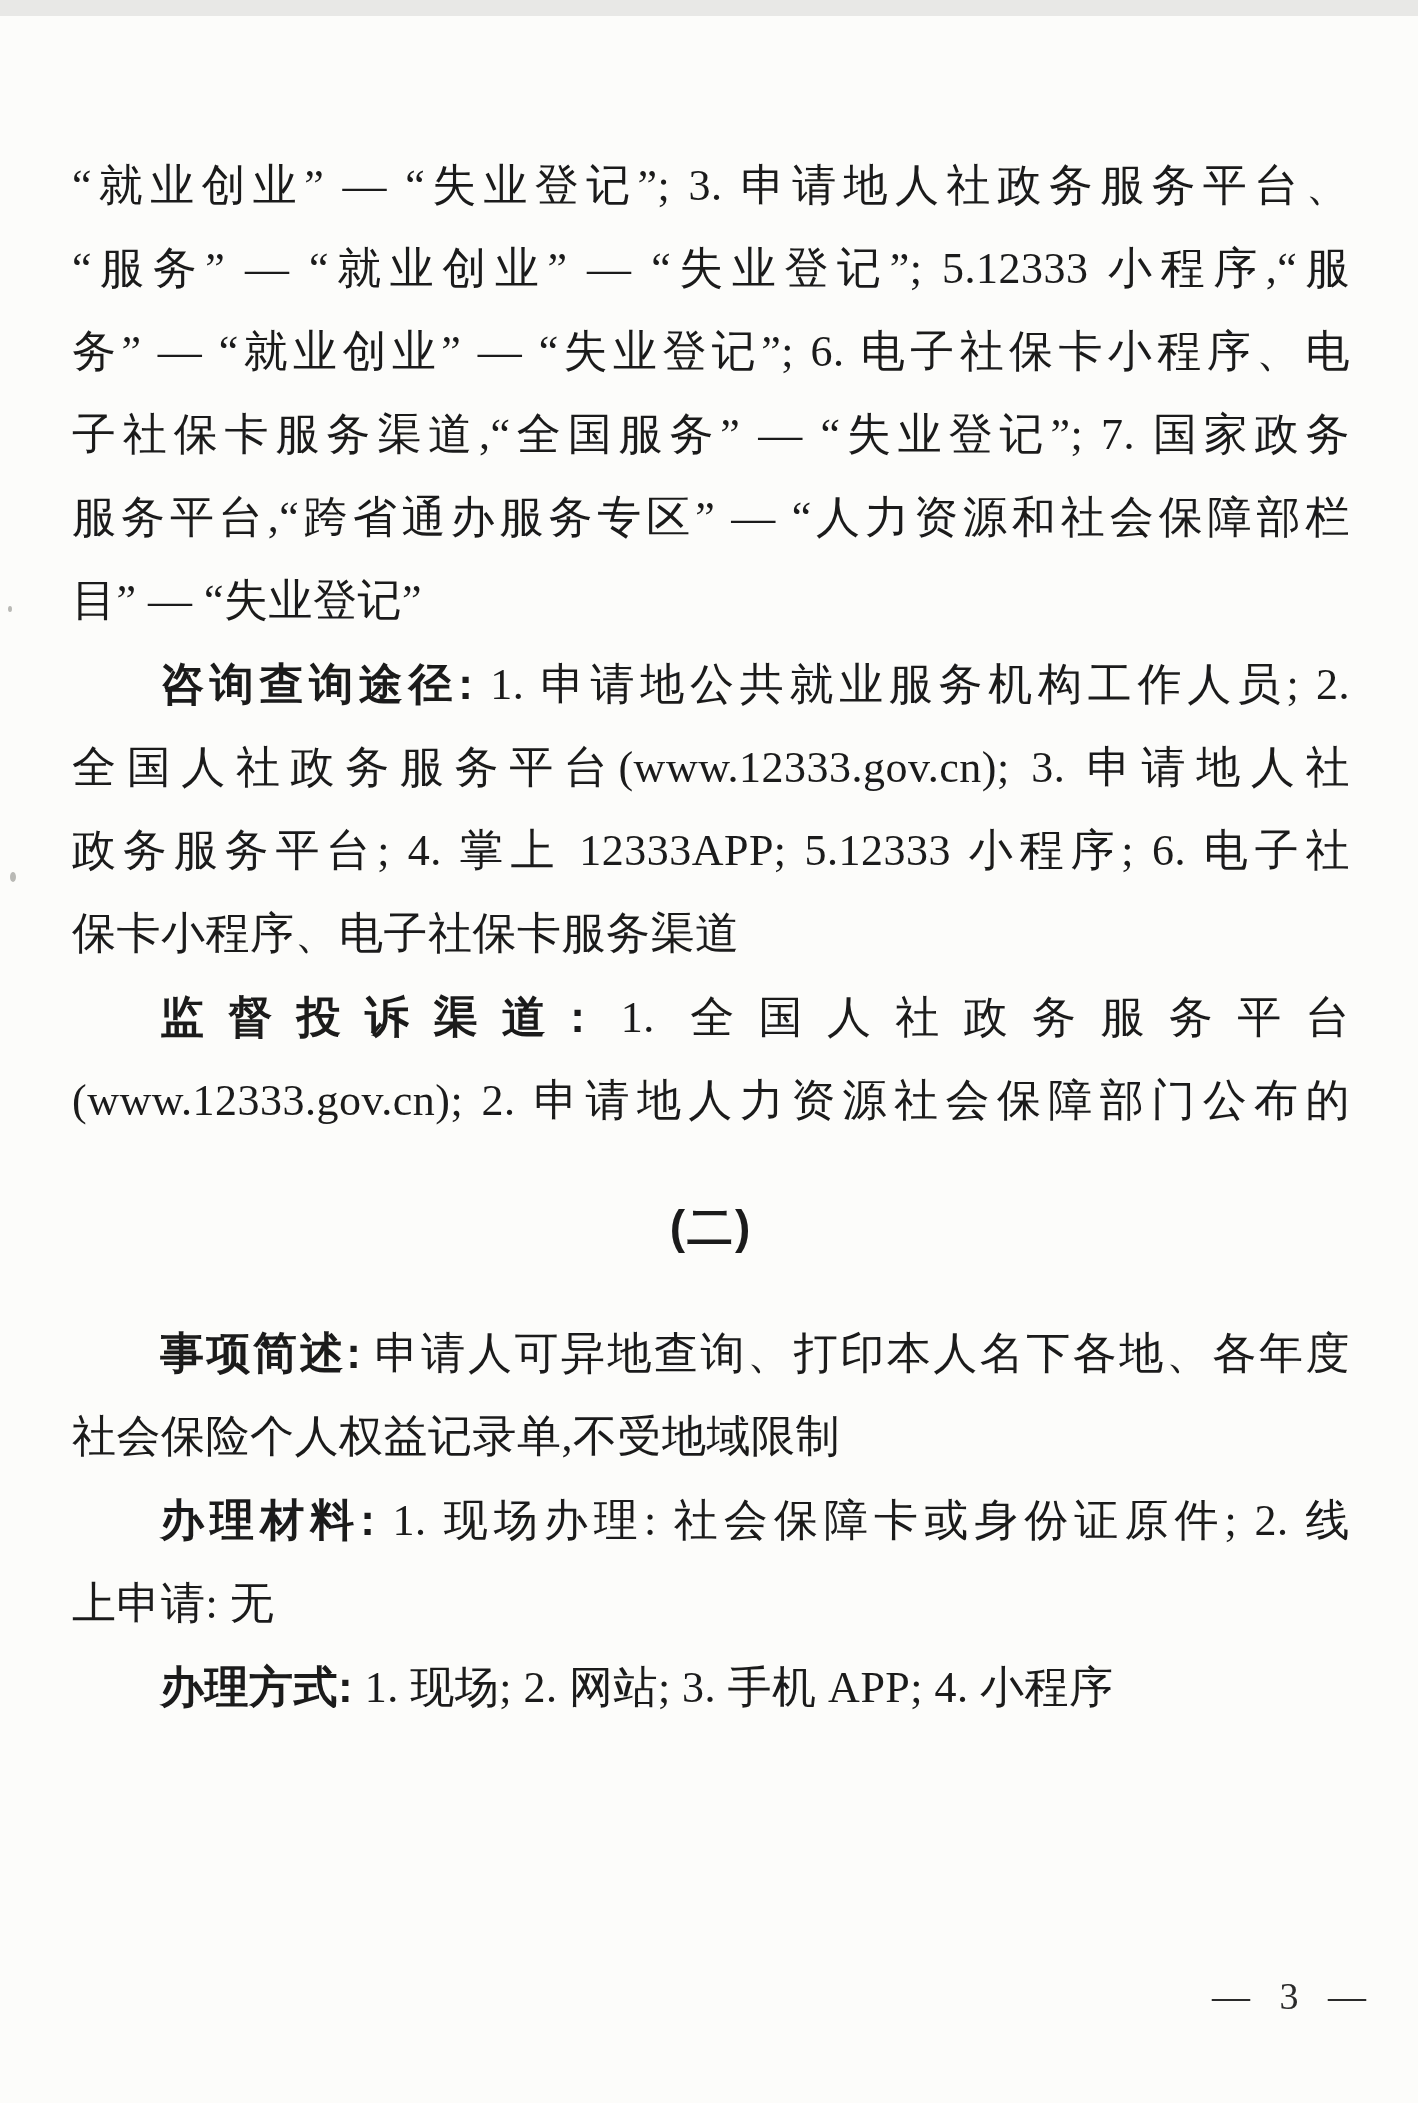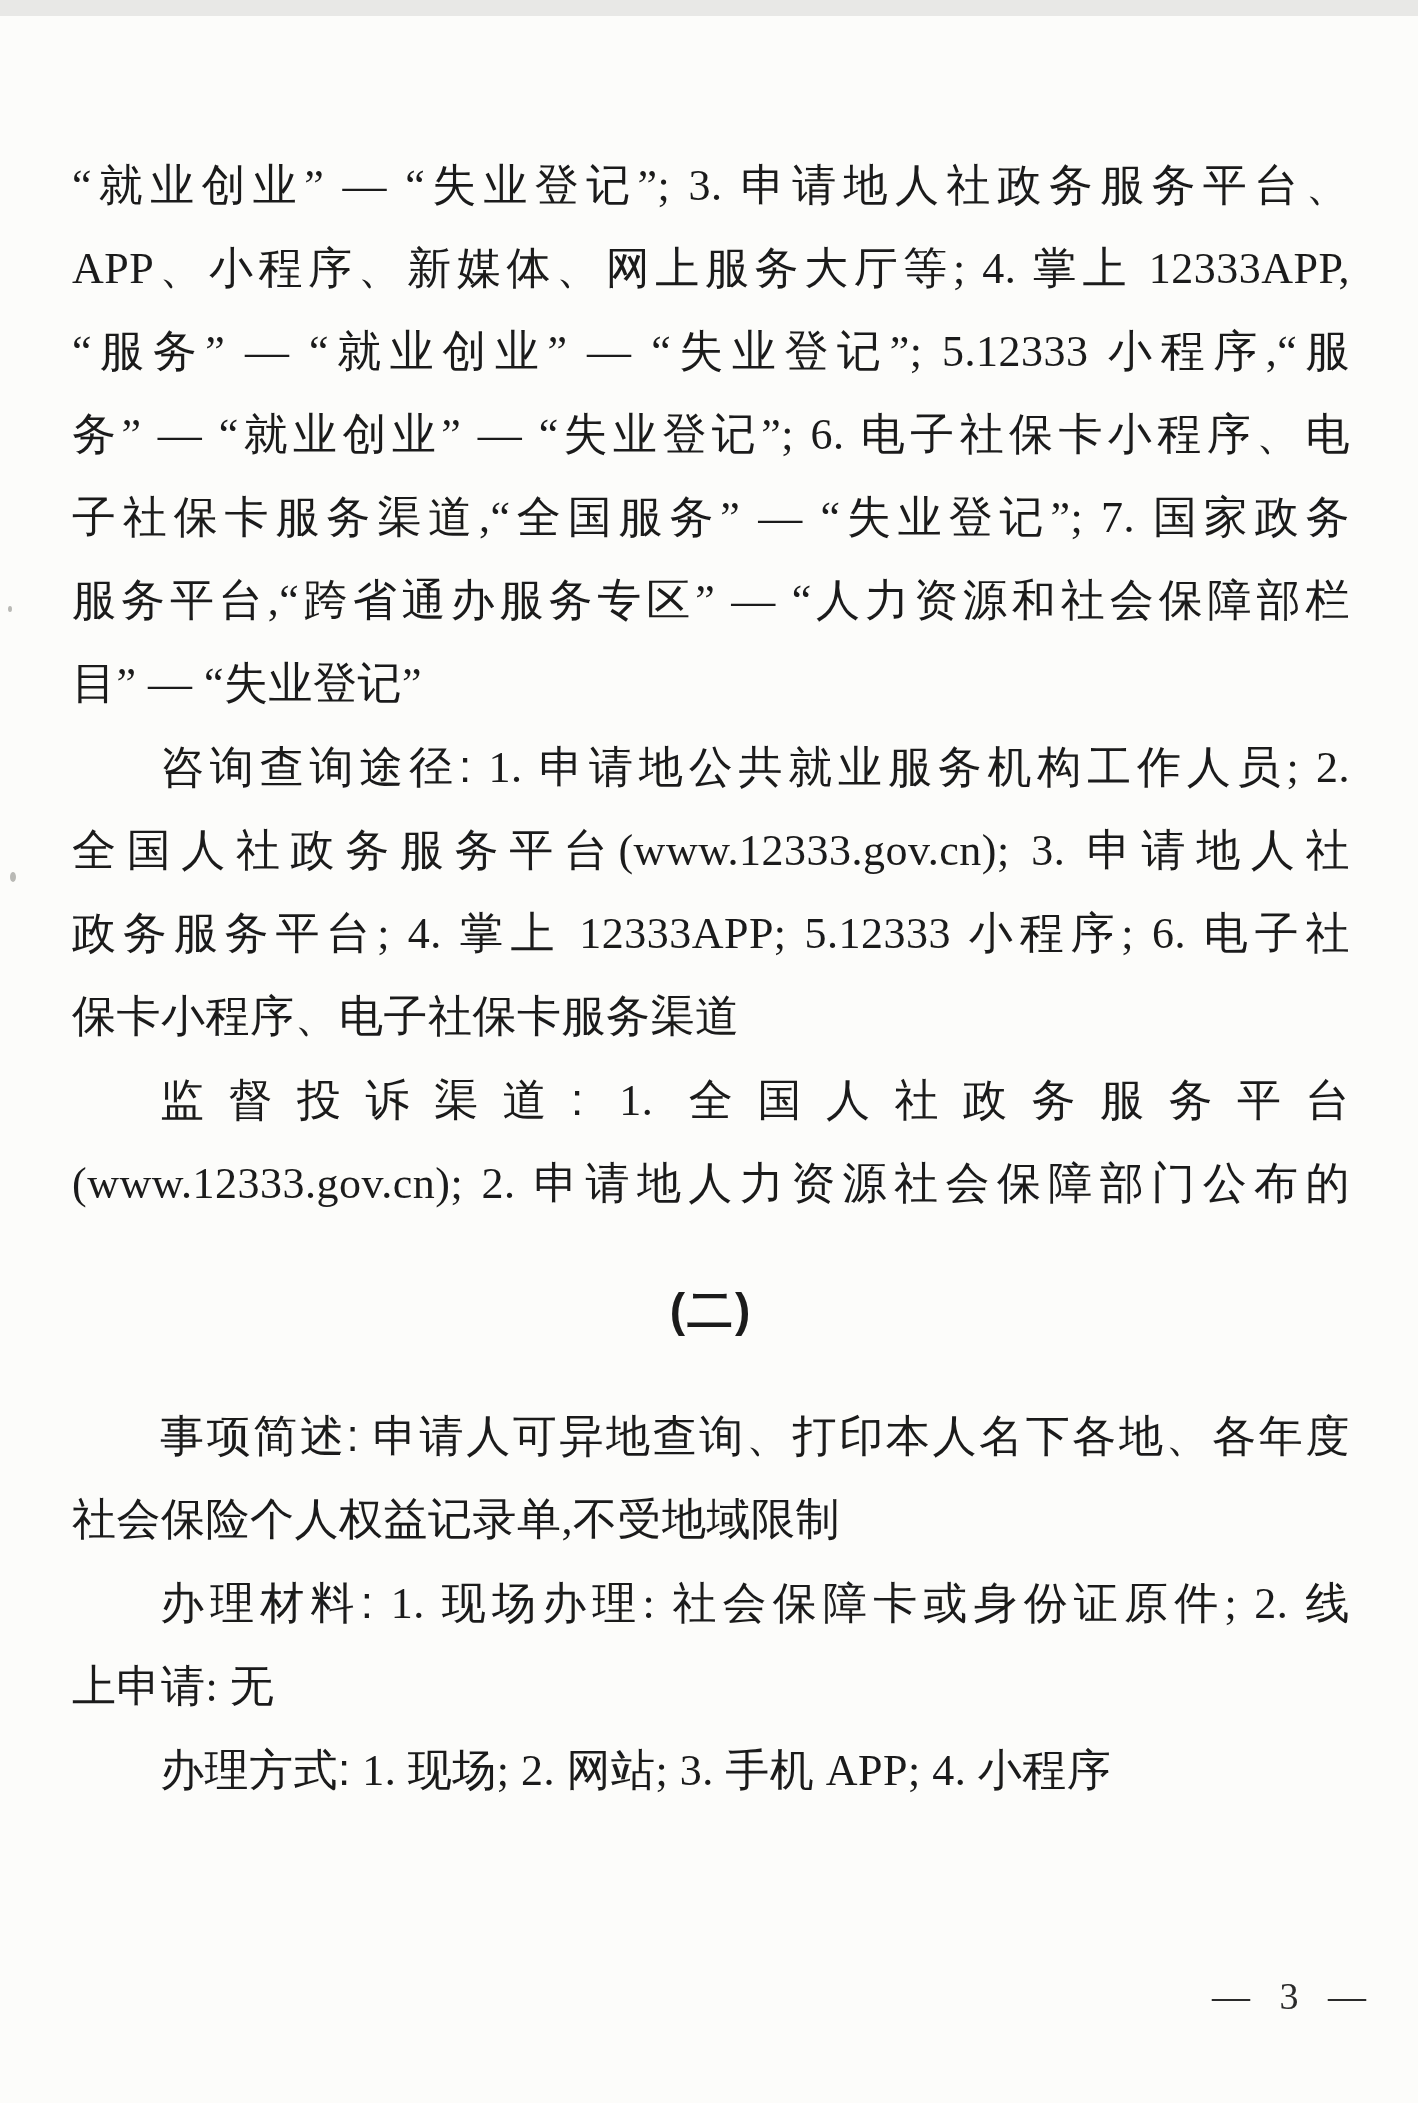--- a/index.html
+++ b/index.html
@@ -33,21 +33,21 @@
     white-space: normal;
     text-align: justify;
     text-align-last: justify;
     text-justify: inter-character;
   }
   .line.indent {
     text-indent: 2em;
   }
   .label {
     font-family: "Liberation Sans", "DejaVu Sans", sans-serif;
-    font-weight: 400;
+    font-weight: 700;
   }
   .body {
     font-family: "Liberation Serif", "DejaVu Serif", serif;
     text-align: center;
   }
   .section-header {
     font-family: "Liberation Sans", "DejaVu Sans", sans-serif;
     font-weight: 700;
     font-size: 46px;
     line-height: 83px;
@@ -74,21 +74,20 @@
   }
   .speck.s1 { left: 10px; top: 856px; width: 6px; height: 10px; }
   .speck.s2 { left: 8px;  top: 590px; width: 4px; height: 6px; }
 </style>
 </head>
 <body>
 
 <div class="page">
   <main class="content">
       <div class="line justify"><span class="body">“就业创业” — “失业登记”; 3. 申请地人社政务服务平台、</span></div>
-      <div class="line justify"><span class="body">APP、小程序、新媒体、网上服务大厅等; 4. 掌上 12333APP,</span></div>
       <div class="line justify"><span class="body">“服务” — “就业创业” — “失业登记”; 5.12333 小程序,“服</span></div>
       <div class="line justify"><span class="body">务” — “就业创业” — “失业登记”; 6. 电子社保卡小程序、电</span></div>
       <div class="line justify"><span class="body">子社保卡服务渠道,“全国服务” — “失业登记”; 7. 国家政务</span></div>
       <div class="line justify"><span class="body">服务平台,“跨省通办服务专区” — “人力资源和社会保障部栏</span></div>
       <div class="line"><span class="body">目” — “失业登记”</span></div>
       <div class="line justify indent"><span class="label">咨询查询途径:</span><span class="body"> 1. 申请地公共就业服务机构工作人员; 2.</span></div>
       <div class="line justify"><span class="body">全国人社政务服务平台(www.12333.gov.cn); 3. 申请地人社</span></div>
       <div class="line justify"><span class="body">政务服务平台; 4. 掌上 12333APP; 5.12333 小程序; 6. 电子社</span></div>
       <div class="line"><span class="body">保卡小程序、电子社保卡服务渠道</span></div>
       <div class="line justify indent"><span class="label">监督投诉渠道:</span><span class="body"> 1. 全国人社政务服务平台</span></div>

